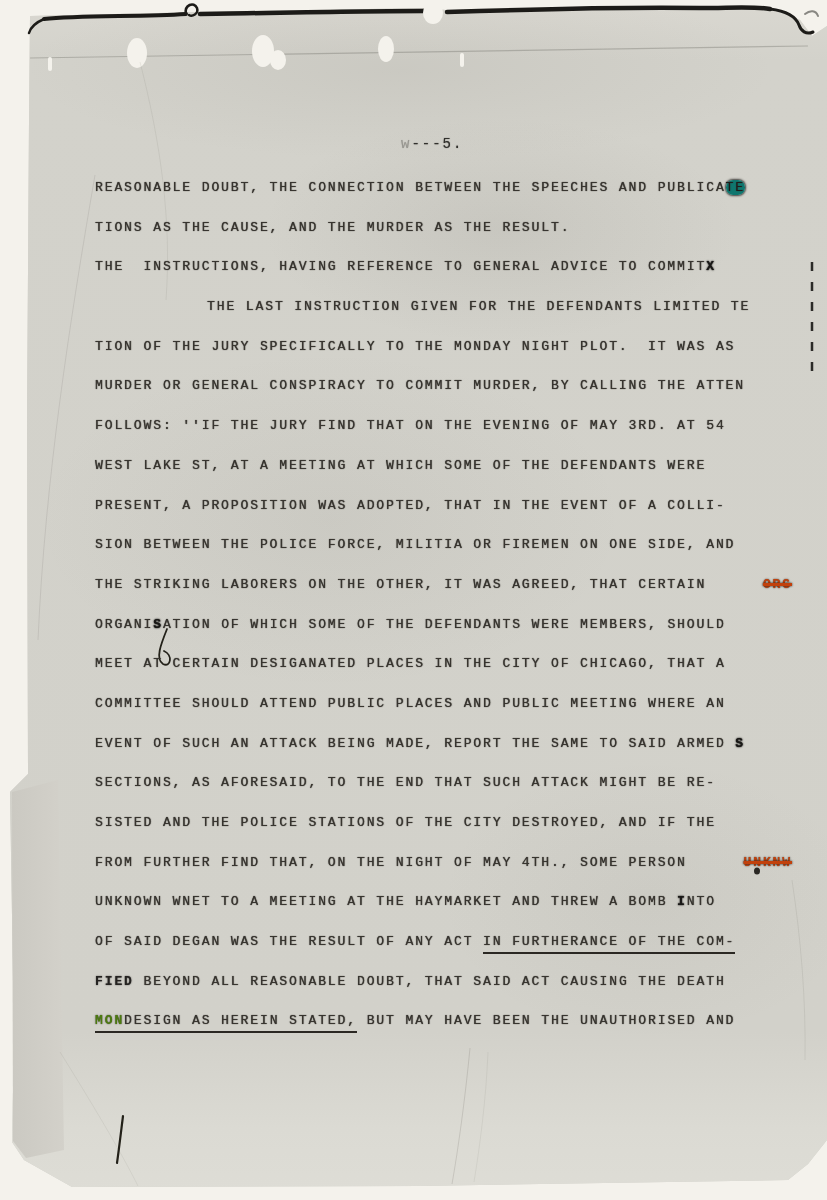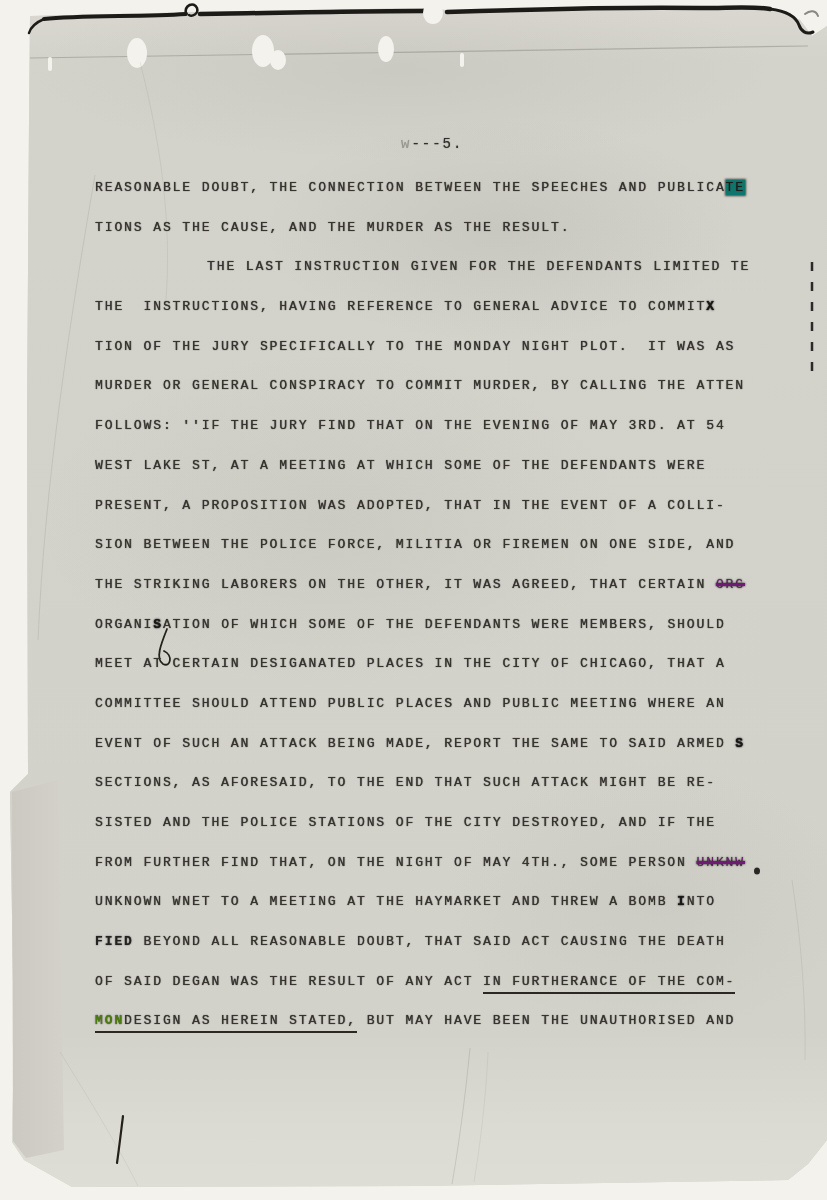--- a/index.html
+++ b/index.html
@@ -39,22 +39,22 @@
     position:absolute;left:95px;top:168px;width:672px;
     font-size:13px;line-height:39.7px;letter-spacing:1.9px;
     color:#37342f;
     text-shadow:0 0 1px rgba(52,49,44,0.85),0.4px 0.4px 0.7px rgba(52,49,44,0.45);
   }
   .line{white-space:pre;height:39.7px;}
   .line.indent{padding-left:112px;}
   .seg-n{}
   .seg-bold{font-weight:bold;color:#242220;text-shadow:0 0 1.4px rgba(30,28,25,0.9);}
   .seg-over{font-weight:bold;color:#191816;text-shadow:0 0 2px rgba(20,19,17,0.95),0 0 1px rgba(20,19,17,0.9);}
-  .seg-strike{font-weight:normal;color:#701a75;text-decoration:line-through;text-decoration-thickness:2.5px;text-shadow:0 0 1.6px rgba(25,24,21,0.9);}
-  .seg-smudge{color:#1d1c1a;background:#0f766e;border-radius:0;box-shadow:0 0 2px 1px rgba(30,29,26,0.8);}
+  .seg-strike{font-weight:bold;color:#c2410c;text-decoration:line-through;text-decoration-thickness:2.5px;text-shadow:0 0 1.6px rgba(25,24,21,0.9);margin-left:47px;}
+  .seg-smudge{color:#1d1c1a;background:#0f766e;border-radius:7px;box-shadow:0 0 2px 1px rgba(30,29,26,0.8);}
   .seg-ul{border-bottom:2.5px solid #2b2823;padding-bottom:3px;}
   .seg-ulb{border-bottom:2.5px solid #2b2823;padding-bottom:3px;font-weight:bold;color:#4d7c0f;text-shadow:0 0 1.4px rgba(30,28,25,0.9);}
 </style>
 </head>
 <body>
 
 <div class="stage">
 
   <div class="paper"></div>
   <div class="flap"></div>
@@ -98,35 +98,35 @@
     <path d="M123,1116 C121,1132 119,1149 117,1163" stroke="#232119" stroke-width="2.2" fill="none" stroke-linecap="round"></path>
 
     <ellipse cx="757" cy="871" rx="3" ry="3.5" fill="#2a2824"></ellipse>
   </svg>
 
   <div class="pageno"><span class="faint">w</span><span>---5.</span></div>
 
   <div class="doc">
       <div class="line"><span class="seg-n">REASONABLE DOUBT, THE CONNECTION BETWEEN THE SPEECHES AND PUBLICA</span><span class="seg-smudge">TE</span></div>
       <div class="line"><span class="seg-n">TIONS AS THE CAUSE, AND THE MURDER AS THE RESULT.</span></div>
+      <div class="line"><span class="seg-n">THE  INSTRUCTIONS, HAVING REFERENCE TO GENERAL ADVICE TO COMMIT</span><span class="seg-over">X</span></div>
       <div class="line indent"><span class="seg-n">THE LAST INSTRUCTION GIVEN FOR THE DEFENDANTS LIMITED TE</span></div>
-      <div class="line"><span class="seg-n">THE  INSTRUCTIONS, HAVING REFERENCE TO GENERAL ADVICE TO COMMIT</span><span class="seg-over">X</span></div>
       <div class="line"><span class="seg-n">TION OF THE JURY SPECIFICALLY TO THE MONDAY NIGHT PLOT.  IT WAS AS</span></div>
       <div class="line"><span class="seg-n">MURDER OR GENERAL CONSPIRACY TO COMMIT MURDER, BY CALLING THE ATTEN</span></div>
       <div class="line"><span class="seg-n">FOLLOWS: ''IF THE JURY FIND THAT ON THE EVENING OF MAY 3RD. AT 54</span></div>
       <div class="line"><span class="seg-n">WEST LAKE ST, AT A MEETING AT WHICH SOME OF THE DEFENDANTS WERE</span></div>
       <div class="line"><span class="seg-n">PRESENT, A PROPOSITION WAS ADOPTED, THAT IN THE EVENT OF A COLLI-</span></div>
       <div class="line"><span class="seg-n">SION BETWEEN THE POLICE FORCE, MILITIA OR FIREMEN ON ONE SIDE, AND</span></div>
       <div class="line"><span class="seg-n">THE STRIKING LABORERS ON THE OTHER, IT WAS AGREED, THAT CERTAIN </span><span class="seg-strike">ORG</span></div>
       <div class="line"><span class="seg-n">ORGANI</span><span class="seg-over">S</span><span class="seg-n">ATION OF WHICH SOME OF THE DEFENDANTS WERE MEMBERS, SHOULD</span></div>
       <div class="line"><span class="seg-n">MEET AT CERTAIN DESIGANATED PLACES IN THE CITY OF CHICAGO, THAT A</span></div>
       <div class="line"><span class="seg-n">COMMITTEE SHOULD ATTEND PUBLIC PLACES AND PUBLIC MEETING WHERE AN</span></div>
       <div class="line"><span class="seg-n">EVENT OF SUCH AN ATTACK BEING MADE, REPORT THE SAME TO SAID ARMED </span><span class="seg-over">S</span></div>
       <div class="line"><span class="seg-n">SECTIONS, AS AFORESAID, TO THE END THAT SUCH ATTACK MIGHT BE RE-</span></div>
       <div class="line"><span class="seg-n">SISTED AND THE POLICE STATIONS OF THE CITY DESTROYED, AND IF THE</span></div>
       <div class="line"><span class="seg-n">FROM FURTHER FIND THAT, ON THE NIGHT OF MAY 4TH., SOME PERSON </span><span class="seg-strike">UNKNW</span></div>
       <div class="line"><span class="seg-n">UNKNOWN WNET TO A MEETING AT THE HAYMARKET AND THREW A BOMB </span><span class="seg-over">I</span><span class="seg-n">NTO</span></div>
+      <div class="line"><span class="seg-n">OF SAID DEGAN WAS THE RESULT OF ANY ACT </span><span class="seg-ul">IN FURTHERANCE OF THE COM-</span></div>
       <div class="line"><span class="seg-bold">FIED</span><span class="seg-n"> BEYOND ALL REASONABLE DOUBT, THAT SAID ACT CAUSING THE DEATH</span></div>
-      <div class="line"><span class="seg-n">OF SAID DEGAN WAS THE RESULT OF ANY ACT </span><span class="seg-ul">IN FURTHERANCE OF THE COM-</span></div>
       <div class="line"><span class="seg-ulb">MON</span><span class="seg-ul">DESIGN AS HEREIN STATED,</span><span class="seg-n"> BUT MAY HAVE BEEN THE UNAUTHORISED AND</span></div>
     </div>
 
 </div>
 
 </body></html>

